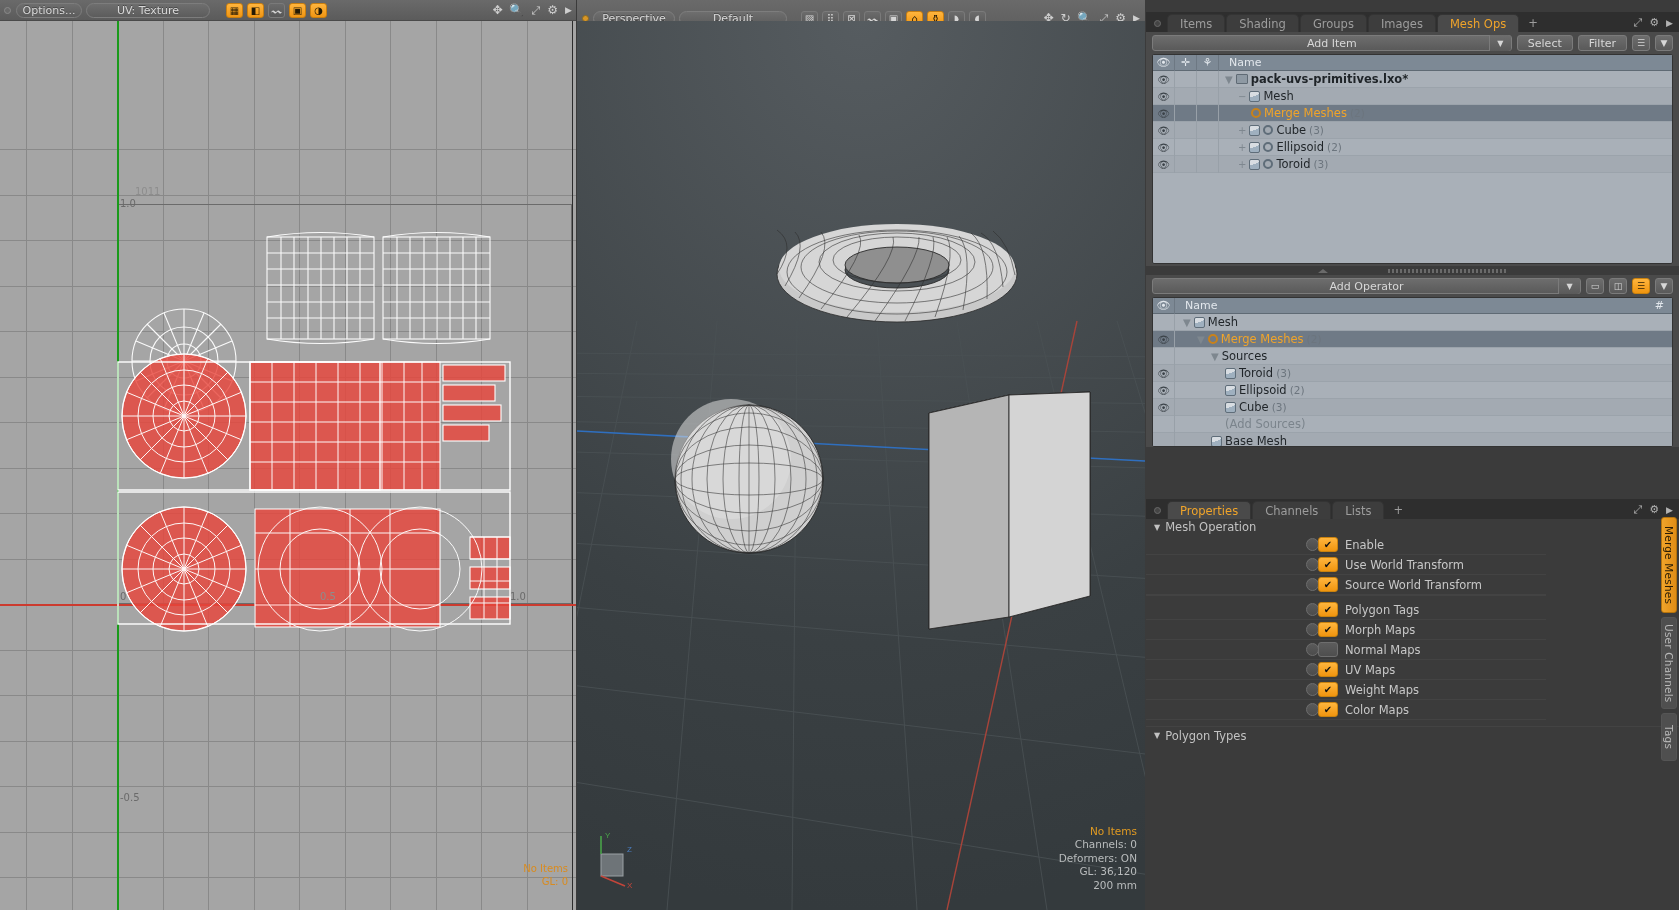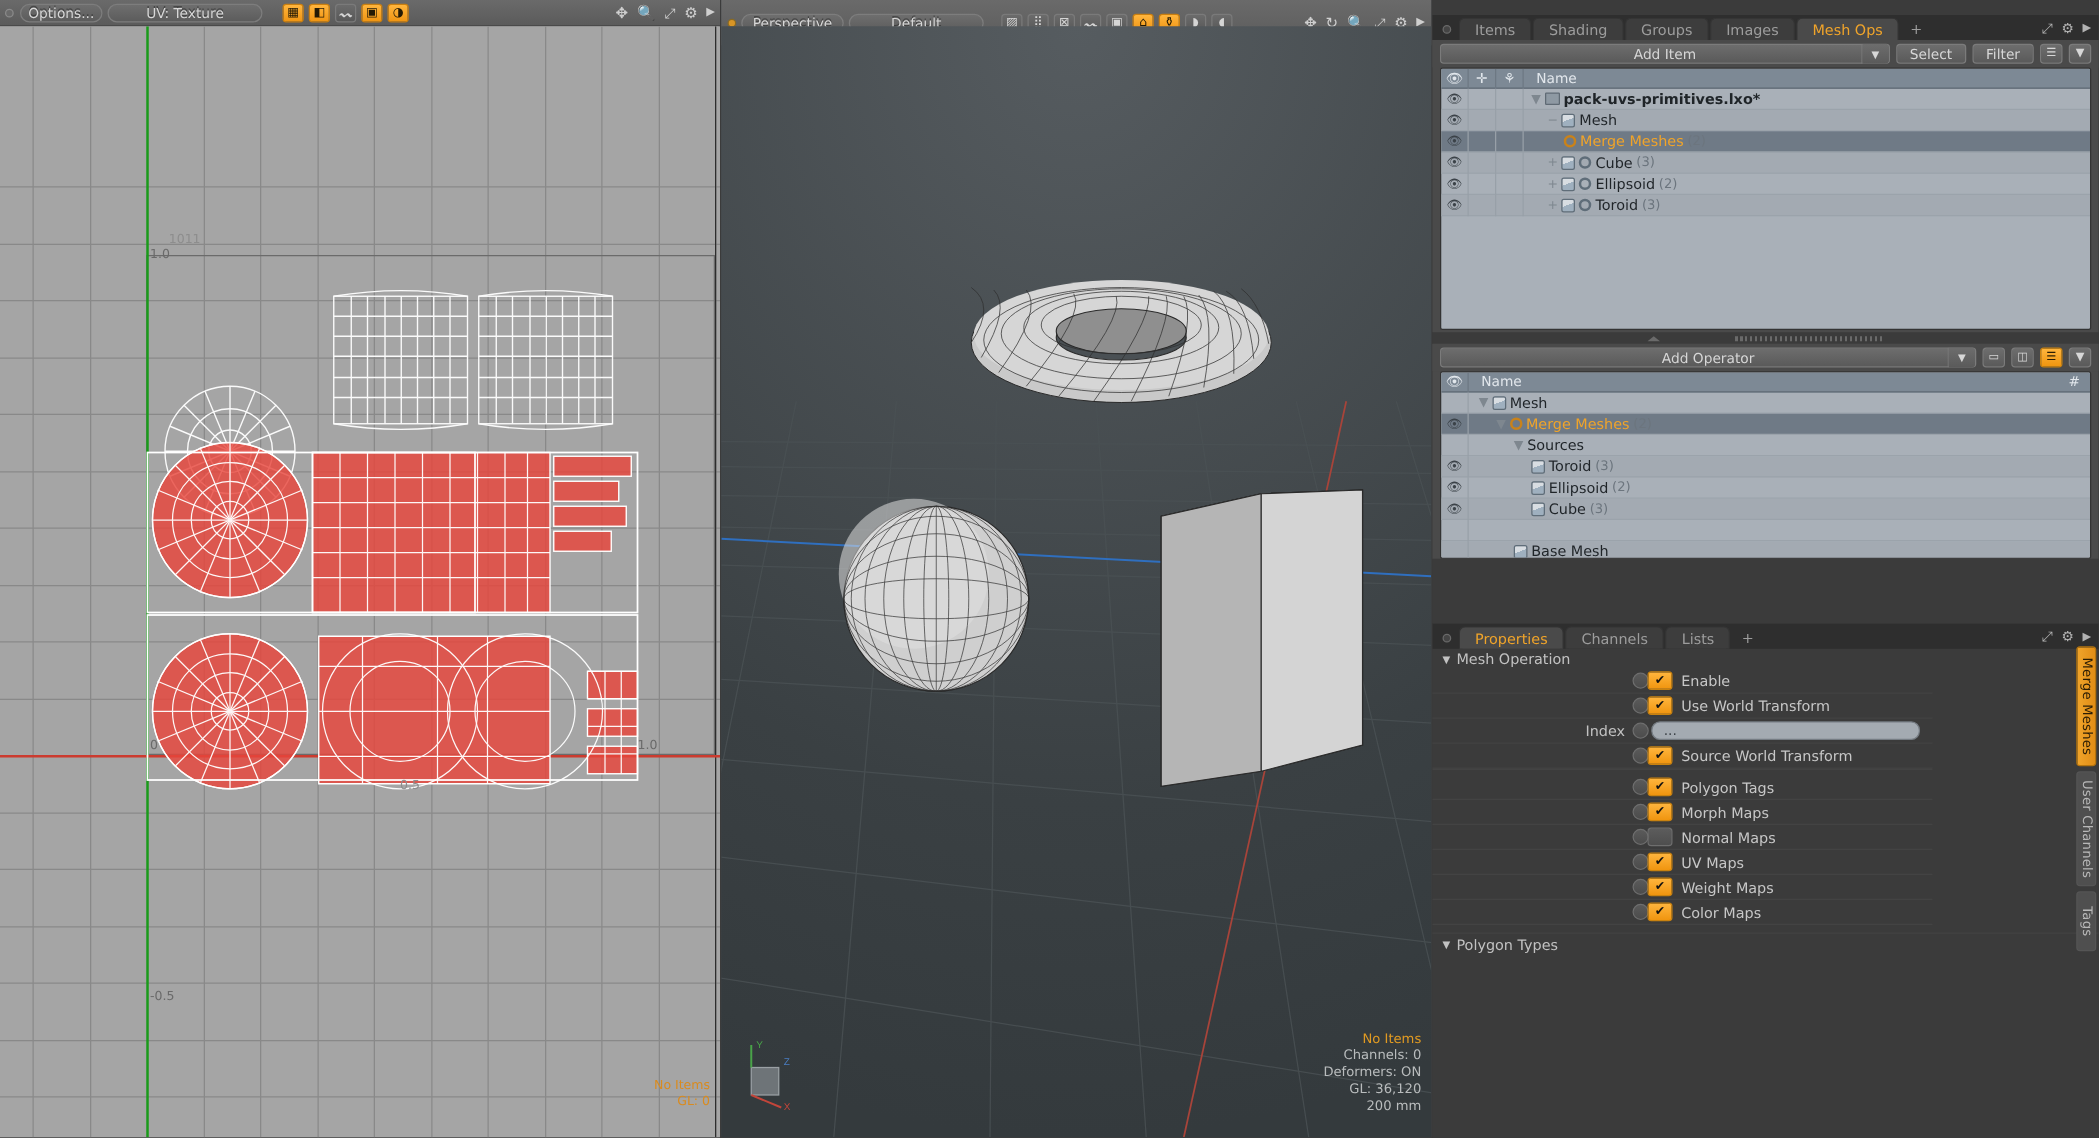--- a/index.html
+++ b/index.html
@@ -442,21 +442,21 @@
           <rect x="118" y="341" width="392" height="128"></rect>
           <rect x="118" y="471" width="392" height="132"></rect>
           <rect x="250" y="341" width="130" height="128"></rect>
         </g>
       </svg>
 
       <div class="uvlabel dim" style="left:135px;top:165px;font-size:10px">1011</div>
       <div class="uvlabel" style="left:120px;top:177px">1.0</div>
       <div class="uvlabel" style="left:120px;top:570px">0</div>
       <div class="uvlabel" style="left:120px;top:771px">-0.5</div>
-      <div class="uvlabel dim" style="left:320px;top:602px">0.5</div>
+      <div class="uvlabel dim" style="left:320px;top:570px">0.5</div>
       <div class="uvlabel" style="left:510px;top:570px">1.0</div>
 
       <div id="uv-nolabel">
         <div>No Items</div>
         <div>GL: 0</div>
       </div>
     </div>
   </div>
 
   <div id="vp-panel">
@@ -782,20 +782,23 @@
                 <span class="eye">👁</span>
               </div>
               <div class="nm" style="padding-left: 50px;">
                 <span class="cubeico"></span>
                 <span>Cube</span>
                 <span class="count">(3)</span>
               </div>
             </div>
             <div class="tree-row">
               <div class="c" style="width: 22px;"></div>
+              <div class="nm" style="padding-left: 50px;">
+                <span style="color: rgb(123, 132, 140);">(Add Sources)</span>
+              </div>
             </div>
             <div class="tree-row alt">
               <div class="c" style="width: 22px;"></div>
               <div class="nm" style="padding-left: 36px;">
                 <span class="cubeico"></span>
                 <span>Base Mesh</span>
               </div>
             </div>
           </div>
       </div>
@@ -831,25 +834,20 @@
           </div>
           <div class="prow">
             <div class="lab-left"></div>
             <div class="chkgroup">
               <div class="radio"></div>
               <div class="chk on">✔</div>
               <span class="chklabel">Use World Transform</span>
             </div>
           </div>
           <div class="prow">
-            <div class="lab-left">Index</div>
-            <div class="radio"></div>
-            <div class="field">...</div>
-          </div>
-          <div class="prow">
             <div class="lab-left"></div>
             <div class="chkgroup">
               <div class="radio"></div>
               <div class="chk on">✔</div>
               <span class="chklabel">Source World Transform</span>
             </div>
           </div>
           <div style="height: 5px; border-top: 1px solid rgb(67, 67, 67);"></div>
           <div class="prow">
             <div class="lab-left"></div>

